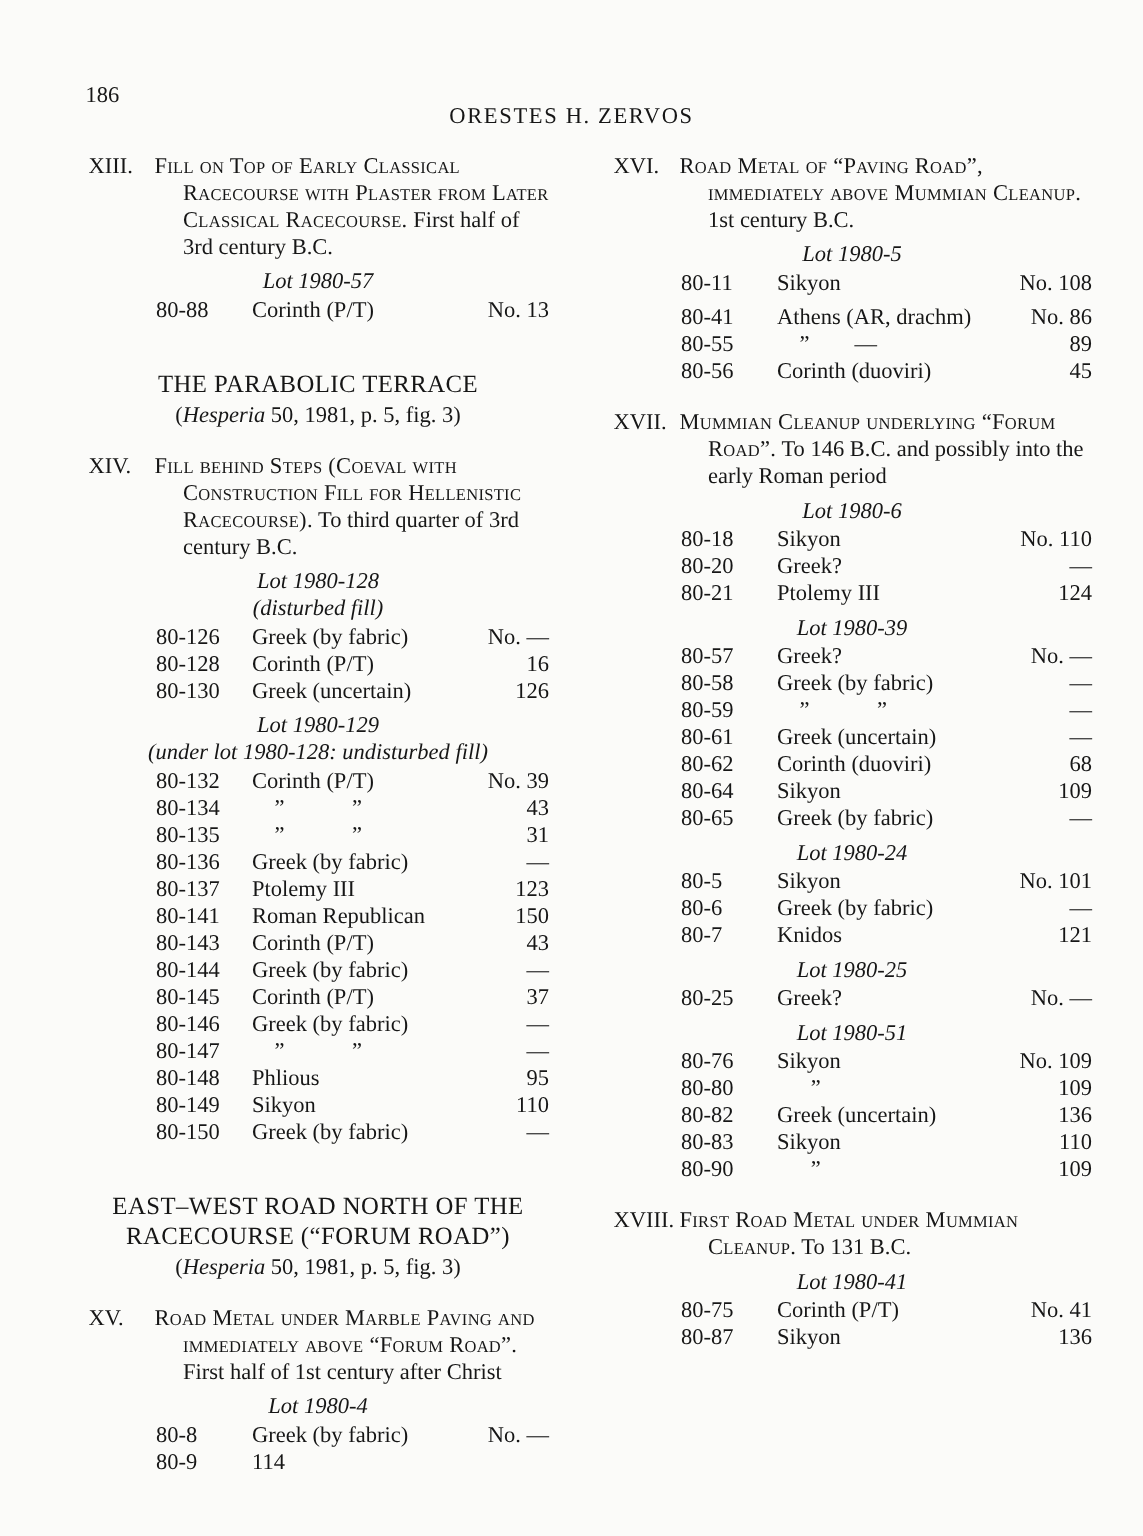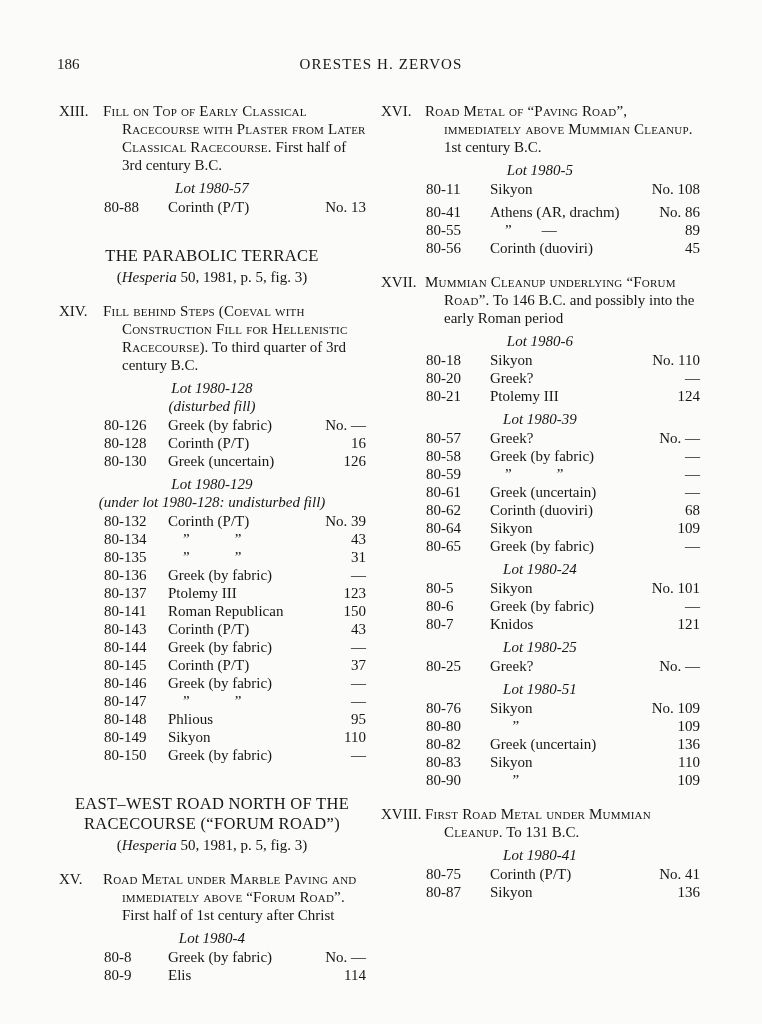--- a/index.html
+++ b/index.html
@@ -6,24 +6,24 @@
   body{
     width:762px;height:1024px;
     background:#fbfbf9;
     font-family:"Liberation Serif","DejaVu Serif",serif;
     color:#161616;
   }
   .page{position:relative;width:762px;height:1024px;overflow:hidden}
 
   .page-header{position:relative;height:78px}
   .page-num{position:absolute;left:57px;top:56px;font-size:15px}
-  .running-head{position:absolute;left:0;right:0;top:56px;text-align:center;
+  .running-head{position:absolute;left:0;right:0;top:70px;text-align:center;
     font-size:15px;letter-spacing:1.1px}
 
-  .columns{display:flex;gap:14px;padding:0 48px 0 58px;margin-top:24px;
+  .columns{display:flex;gap:42px;padding:0 48px 0 58px;margin-top:24px;
     font-size:15px;line-height:18px}
   .column{flex:none}
   .col-left{width:308px}
   .col-right{width:320px}
 
   
   .sec{position:relative;margin-top:16px}
   .sec:first-child{margin-top:0}
   .sec-num{position:absolute;left:1px;top:0}
   .sec-text{margin:0;padding-left:64px;text-indent:-19px}
@@ -187,21 +187,20 @@
     <div class="lot-label ital">Lot 1980-4</div>
 
     <div class="lot-rows">
             <div class="row">
     <span class="row-id">80-8</span>
     <span class="row-name">Greek (by fabric)</span>
     <span class="row-no">No. —</span>
   </div>
             <div class="row">
     <span class="row-id">80-9</span>
-    <span class="row-name">Elis</span>
     <span class="row-no">114</span>
   </div>
           </div>
   </div>
       </section>
     <section class="column col-right">
         <div class="sec">
     <span class="sec-num">XVI.</span>
     <p class="sec-text"><span class="sc">Road Metal of “Paving Road”, immediately above Mummian Cleanup.</span><span class="sec-date"> 1st century B.C.</span></p>
   </div>

